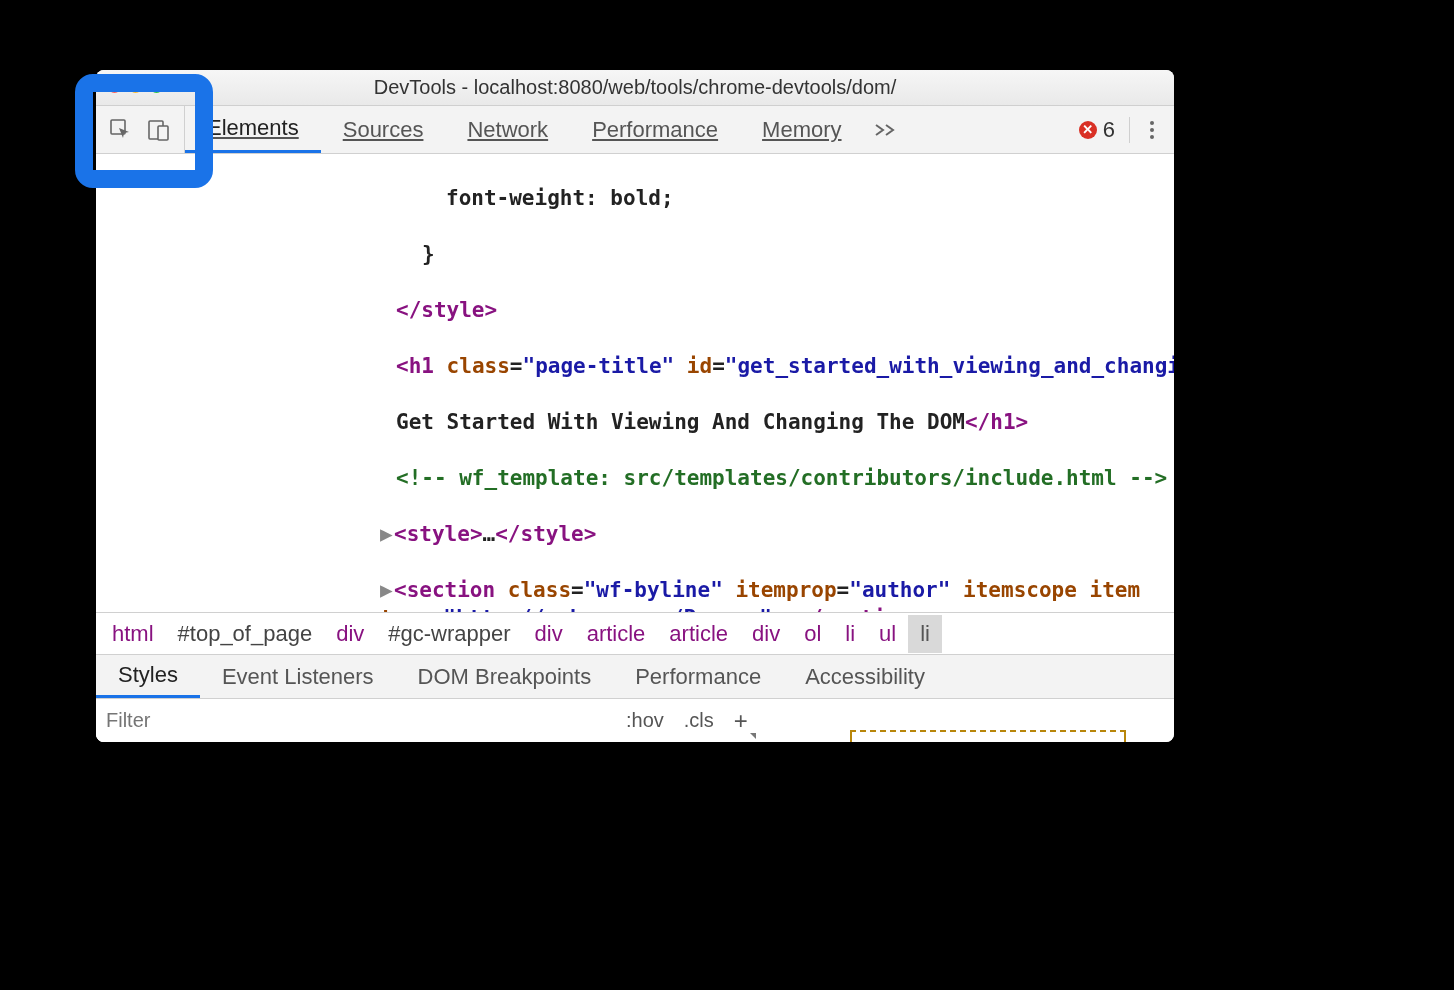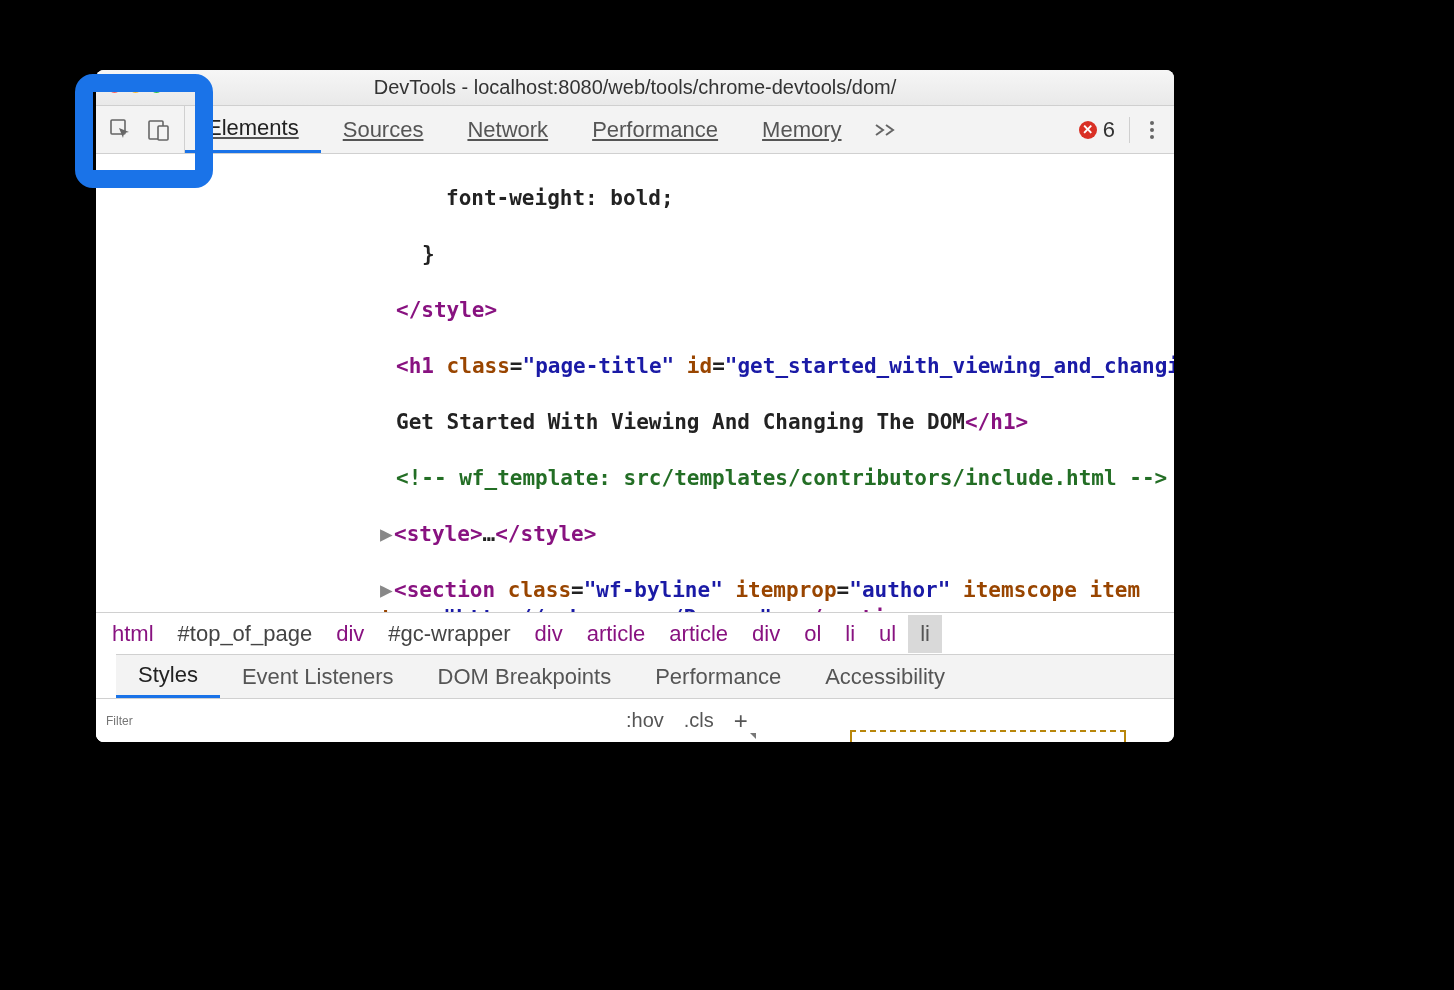--- a/index.html
+++ b/index.html
@@ -80,30 +80,30 @@
   .breadcrumb {
     height:42px; border-top:1px solid #d0d0d0; background:#fff;
     display:flex; align-items:center; font-size:22px; color:#881280;
     padding:12px 4px;
   }
   .breadcrumb span{ padding:6px 12px; cursor:pointer;}
   .breadcrumb span.sel{ background:#d9d9d9; color:#555;}
   .breadcrumb .hash{ color:#444;}
   .subtabs {
     height:44px; border-top:1px solid #d0d0d0; background:#f3f3f3;
-    display:flex; align-items:center; font-size:22px; color:#555;margin-left:20px;
+    display:flex; align-items:center; font-size:22px; color:#555;
   }
   .subtab{ padding:0 22px; height:100%; display:flex; align-items:center; cursor:pointer;}
   .subtab.active{ color:#222; border-bottom:3px solid #1a73e8;}
   .filterbar{
     height:44px; border-top:1px solid #d0d0d0; background:#fff;
     display:flex; align-items:center;
   }
   .filter-input{
-    flex:1; max-width:520px; border:none; outline:none; font-size:12px;
+    flex:1; max-width:520px; border:none; outline:none; font-size:20px;
     color:#999; padding:0 10px; height:100%;
   }
   .filter-actions{ display:flex; gap:20px; align-items:center; font-size:20px; color:#555; padding:0 10px;}
   .filter-actions .plus{ font-size:24px; font-weight:300; position:relative;}
   .filter-actions .plus::after{content:""; position:absolute; right:-8px; bottom:-4px; width:0;height:0;border-left:6px solid transparent;border-top:6px solid #777;}
   .dashed-box{
     position:absolute; right:48px; bottom:0; width:276px; height:12px;
     border:2px dashed #b8860b; border-bottom:none;
   }
   

